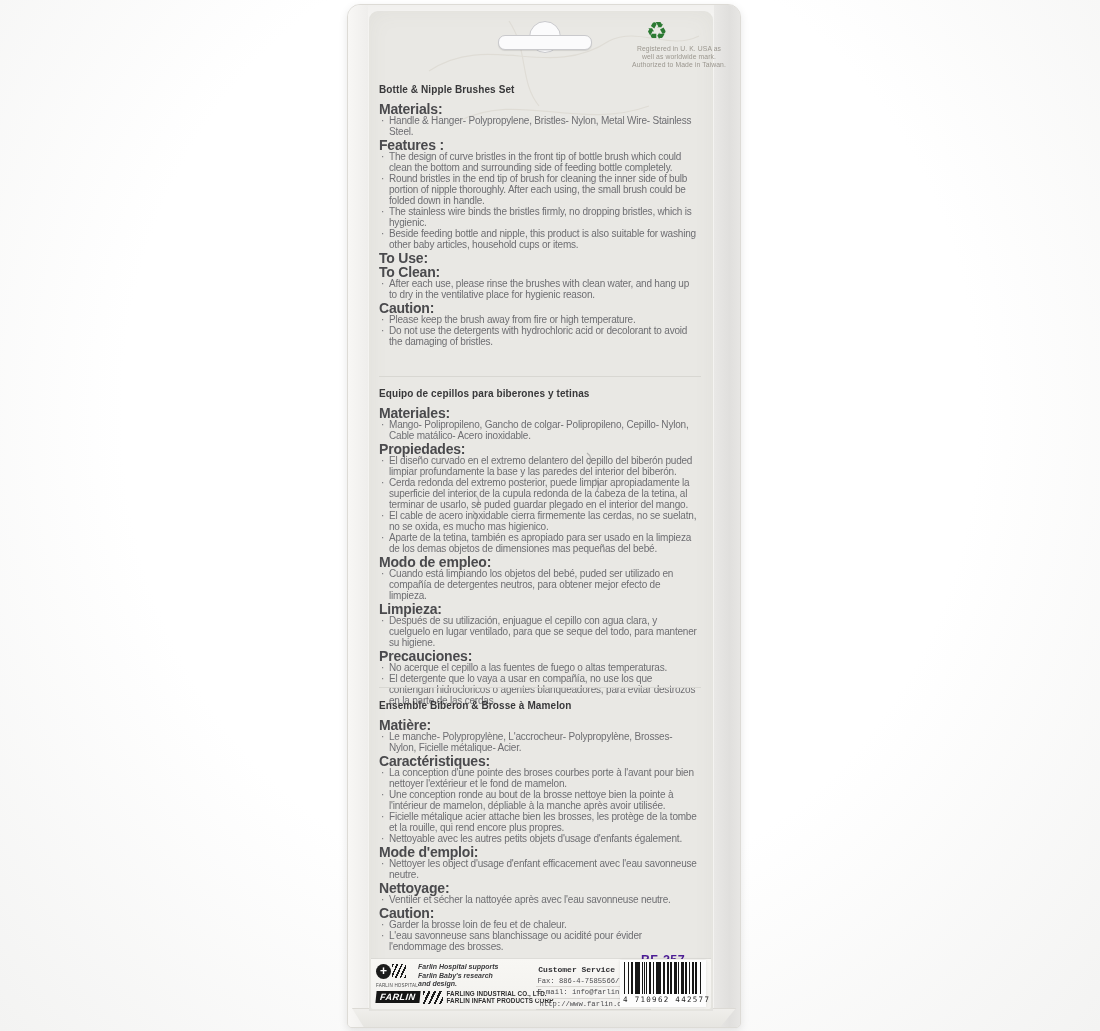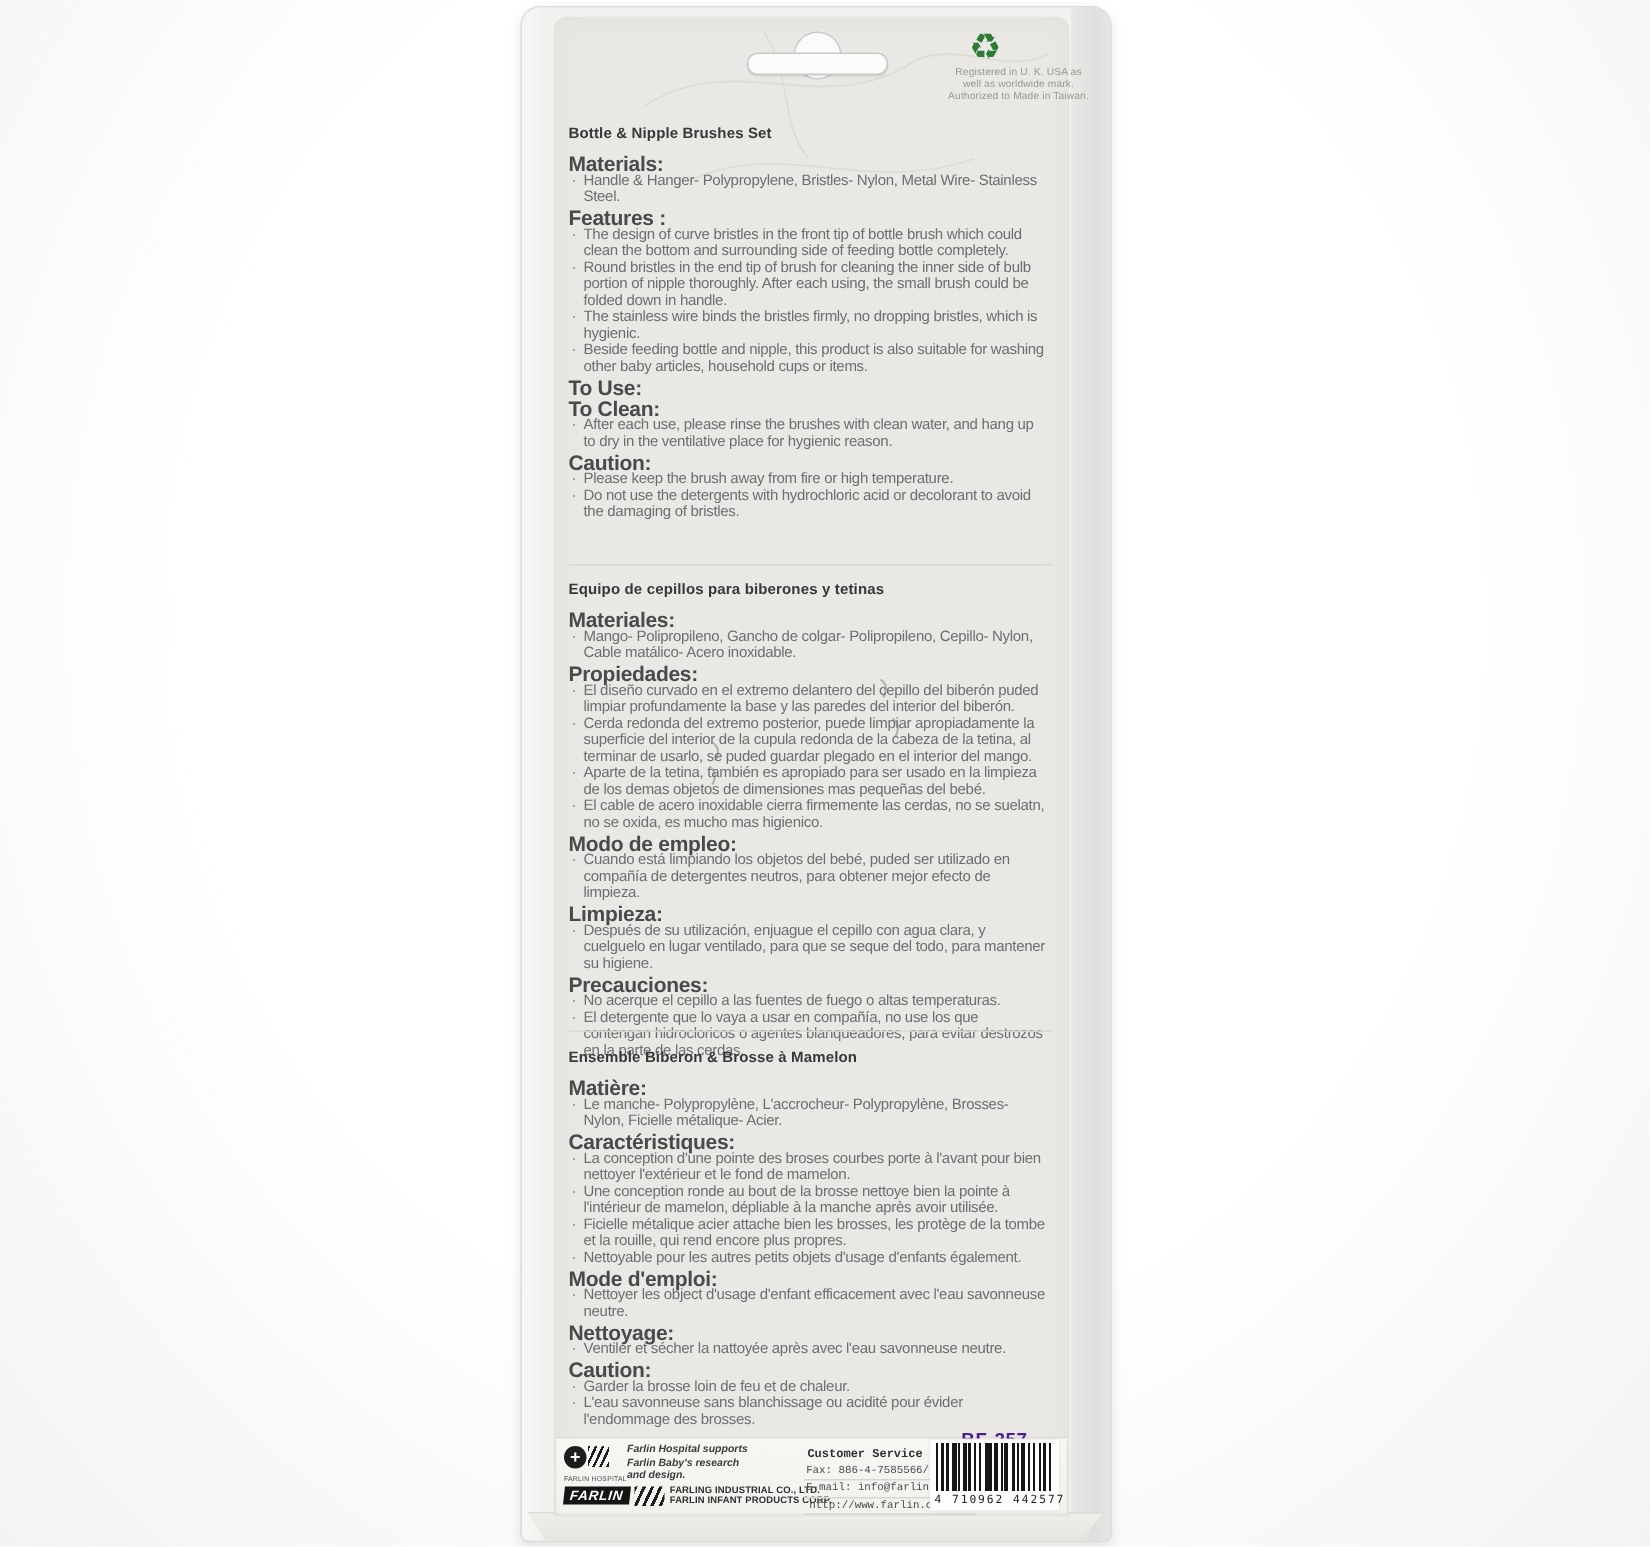--- a/index.html
+++ b/index.html
@@ -164,22 +164,22 @@
 
       <h2>Materiales:</h2>
       <ul>
         <li><span class="txt">Mango- Polipropileno, Gancho de colgar- Polipropileno, Cepillo- Nylon, Cable matálico- Acero inoxidable.</span></li>
       </ul>
 
       <h2>Propiedades:</h2>
       <ul>
         <li><span class="txt">El diseño curvado en el extremo delantero del cepillo del biberón puded limpiar profundamente la base y las paredes del interior del biberón.</span></li>
         <li><span class="txt">Cerda redonda del extremo posterior, puede limpiar apropiadamente la superficie del interior de la cupula redonda de la cabeza de la tetina, al terminar de usarlo, se puded guardar plegado en el interior del mango.</span></li>
+        <li><span class="txt">El cable de acero inoxidable cierra firmemente las cerdas, no se suelatn, no se oxida, es mucho mas higienico.</span></li>
         <li><span class="txt">Aparte de la tetina, también es apropiado para ser usado en la limpieza de los demas objetos de dimensiones mas pequeñas del bebé.</span></li>
-        <li><span class="txt">El cable de acero inoxidable cierra firmemente las cerdas, no se suelatn, no se oxida, es mucho mas higienico.</span></li>
       </ul>
 
       <h2>Modo de empleo:</h2>
       <ul>
         <li><span class="txt">Cuando está limpiando los objetos del bebé, puded ser utilizado en compañía de detergentes neutros, para obtener mejor efecto de limpieza.</span></li>
       </ul>
 
       <h2>Limpieza:</h2>
       <ul>
         <li><span class="txt">Después de su utilización, enjuague el cepillo con agua clara, y cuelguelo en lugar ventilado, para que se seque del todo, para mantener su higiene.</span></li>
@@ -200,21 +200,21 @@
       <h2>Matière:</h2>
       <ul>
         <li><span class="txt">Le manche- Polypropylène, L'accrocheur- Polypropylène, Brosses- Nylon, Ficielle métalique- Acier.</span></li>
       </ul>
 
       <h2>Caractéristiques:</h2>
       <ul>
         <li><span class="txt">La conception d'une pointe des broses courbes porte à l'avant pour bien nettoyer l'extérieur et le fond de mamelon.</span></li>
         <li><span class="txt">Une conception ronde au bout de la brosse nettoye bien la pointe à l'intérieur de mamelon, dépliable à la manche après avoir utilisée.</span></li>
         <li><span class="txt">Ficielle métalique acier attache bien les brosses, les protège de la tombe et la rouille, qui rend encore plus propres.</span></li>
-        <li><span class="txt">Nettoyable pour les autres petits objets d'usage d'enfants également.</span></li>
+        <li><span class="txt">Nettoyable avec les autres petits objets d'usage d'enfants également.</span></li>
       </ul>
 
       <h2>Mode d'emploi:</h2>
       <ul>
         <li><span class="txt">Nettoyer les object d'usage d'enfant efficacement avec l'eau savonneuse neutre.</span></li>
       </ul>
 
       <h2>Nettoyage:</h2>
       <ul>
         <li><span class="txt">Ventiler et sécher la nattoyée après avec l'eau savonneuse neutre.</span></li>

